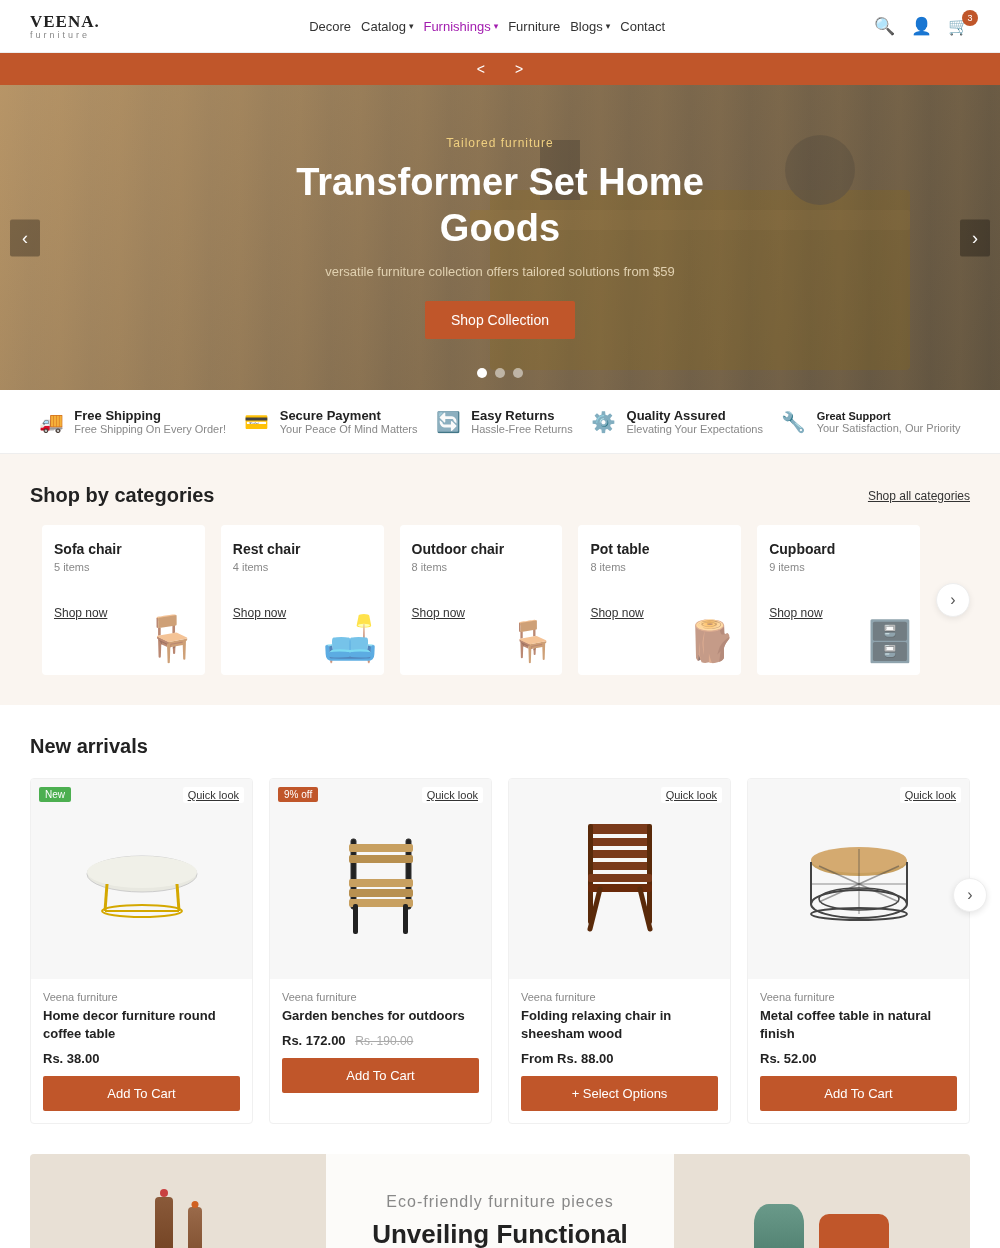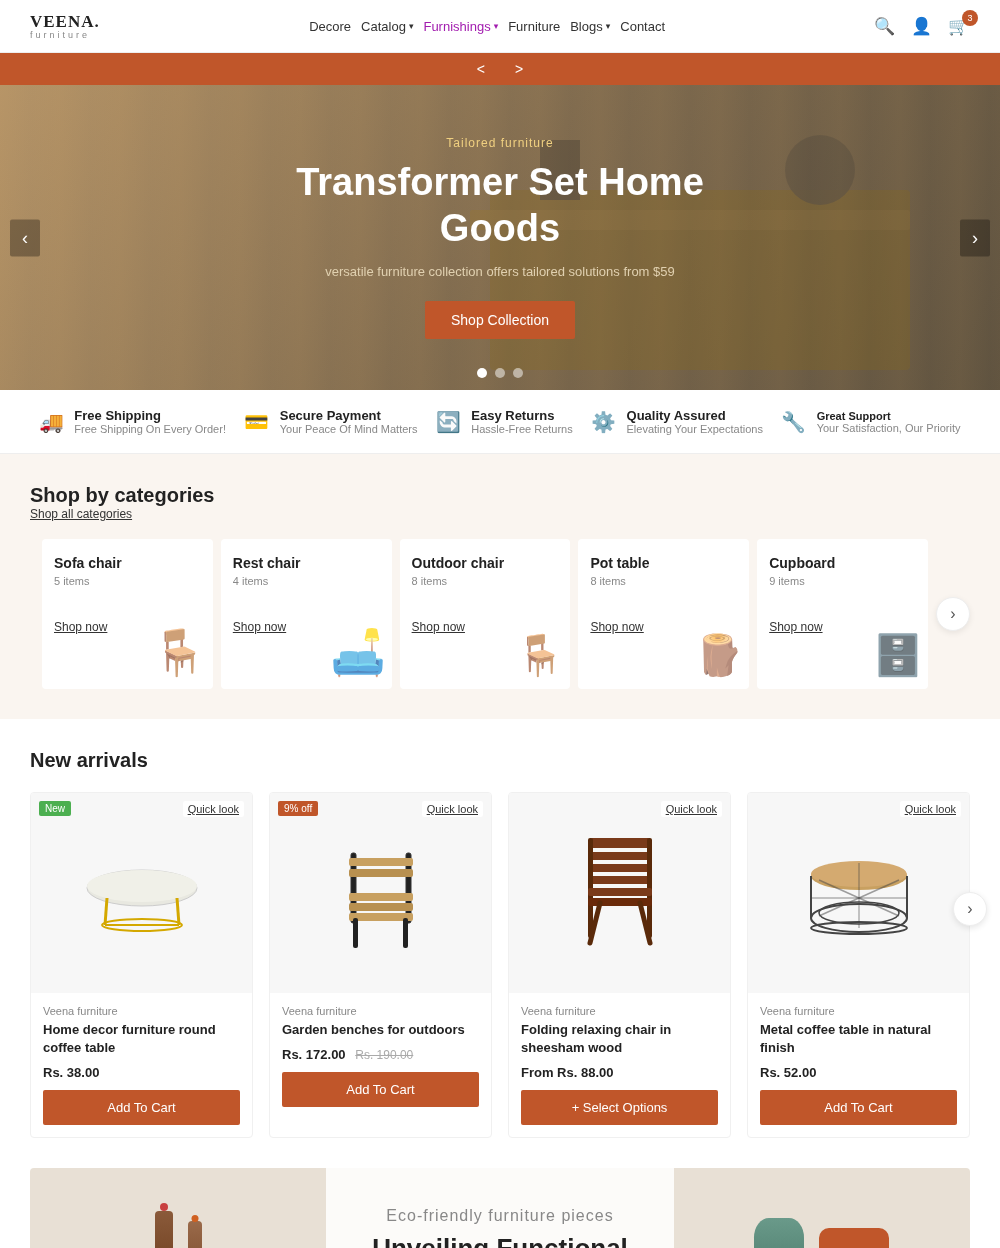--- a/index.html
+++ b/index.html
@@ -113,25 +113,25 @@
     <span style="font-size:20px;color:#555;">🔧</span>
     <div>
       <div style="font-size:11px;font-weight:700;color:#222;">Great Support</div>
       <div style="font-size:11px;color:#888;">Your Satisfaction, Our Priority</div>
     </div>
   </div>
 
 </div>
 
 <div style="background:#FAF5F0;padding:30px 30px 30px;">
-  <div style="display:flex;justify-content:space-between;align-items:flex-start;margin-bottom:18px;flex-direction:column;">
+  <div style="display:flex;justify-content:space-between;align-items:center;margin-bottom:18px;">
     <h2 style="font-size:20px;font-weight:700;color:#222;">Shop by categories</h2>
     <a style="font-size:12px;color:#333;text-decoration:underline;cursor:pointer;">Shop all categories</a>
   </div>
-  <div style="display:flex;gap:8px;align-items:stretch;padding-left:12px;">
+  <div style="display:flex;gap:16px;align-items:stretch;padding-left:12px;">
 
     <div style="background:#fff;border-radius:4px;padding:16px 12px 12px;flex:1;min-width:0;position:relative;overflow:hidden;min-height:150px;cursor:pointer;">
       <div style="font-size:14px;font-weight:700;color:#222;margin-bottom:4px;">Sofa chair</div>
       <div style="font-size:11px;color:#888;margin-bottom:30px;">5 items</div>
       <span style="font-size:12px;text-decoration:underline;color:#333;cursor:pointer;">Shop now</span>
       <div style="position:absolute;right:5px;bottom:10px;font-size:45px;opacity:0.7;">🪑</div>
     </div>
 
     <div style="background:#fff;border-radius:4px;padding:16px 12px 12px;flex:1;min-width:0;position:relative;overflow:hidden;min-height:150px;cursor:pointer;">
       <div style="font-size:14px;font-weight:700;color:#222;margin-bottom:4px;">Rest chair</div>

